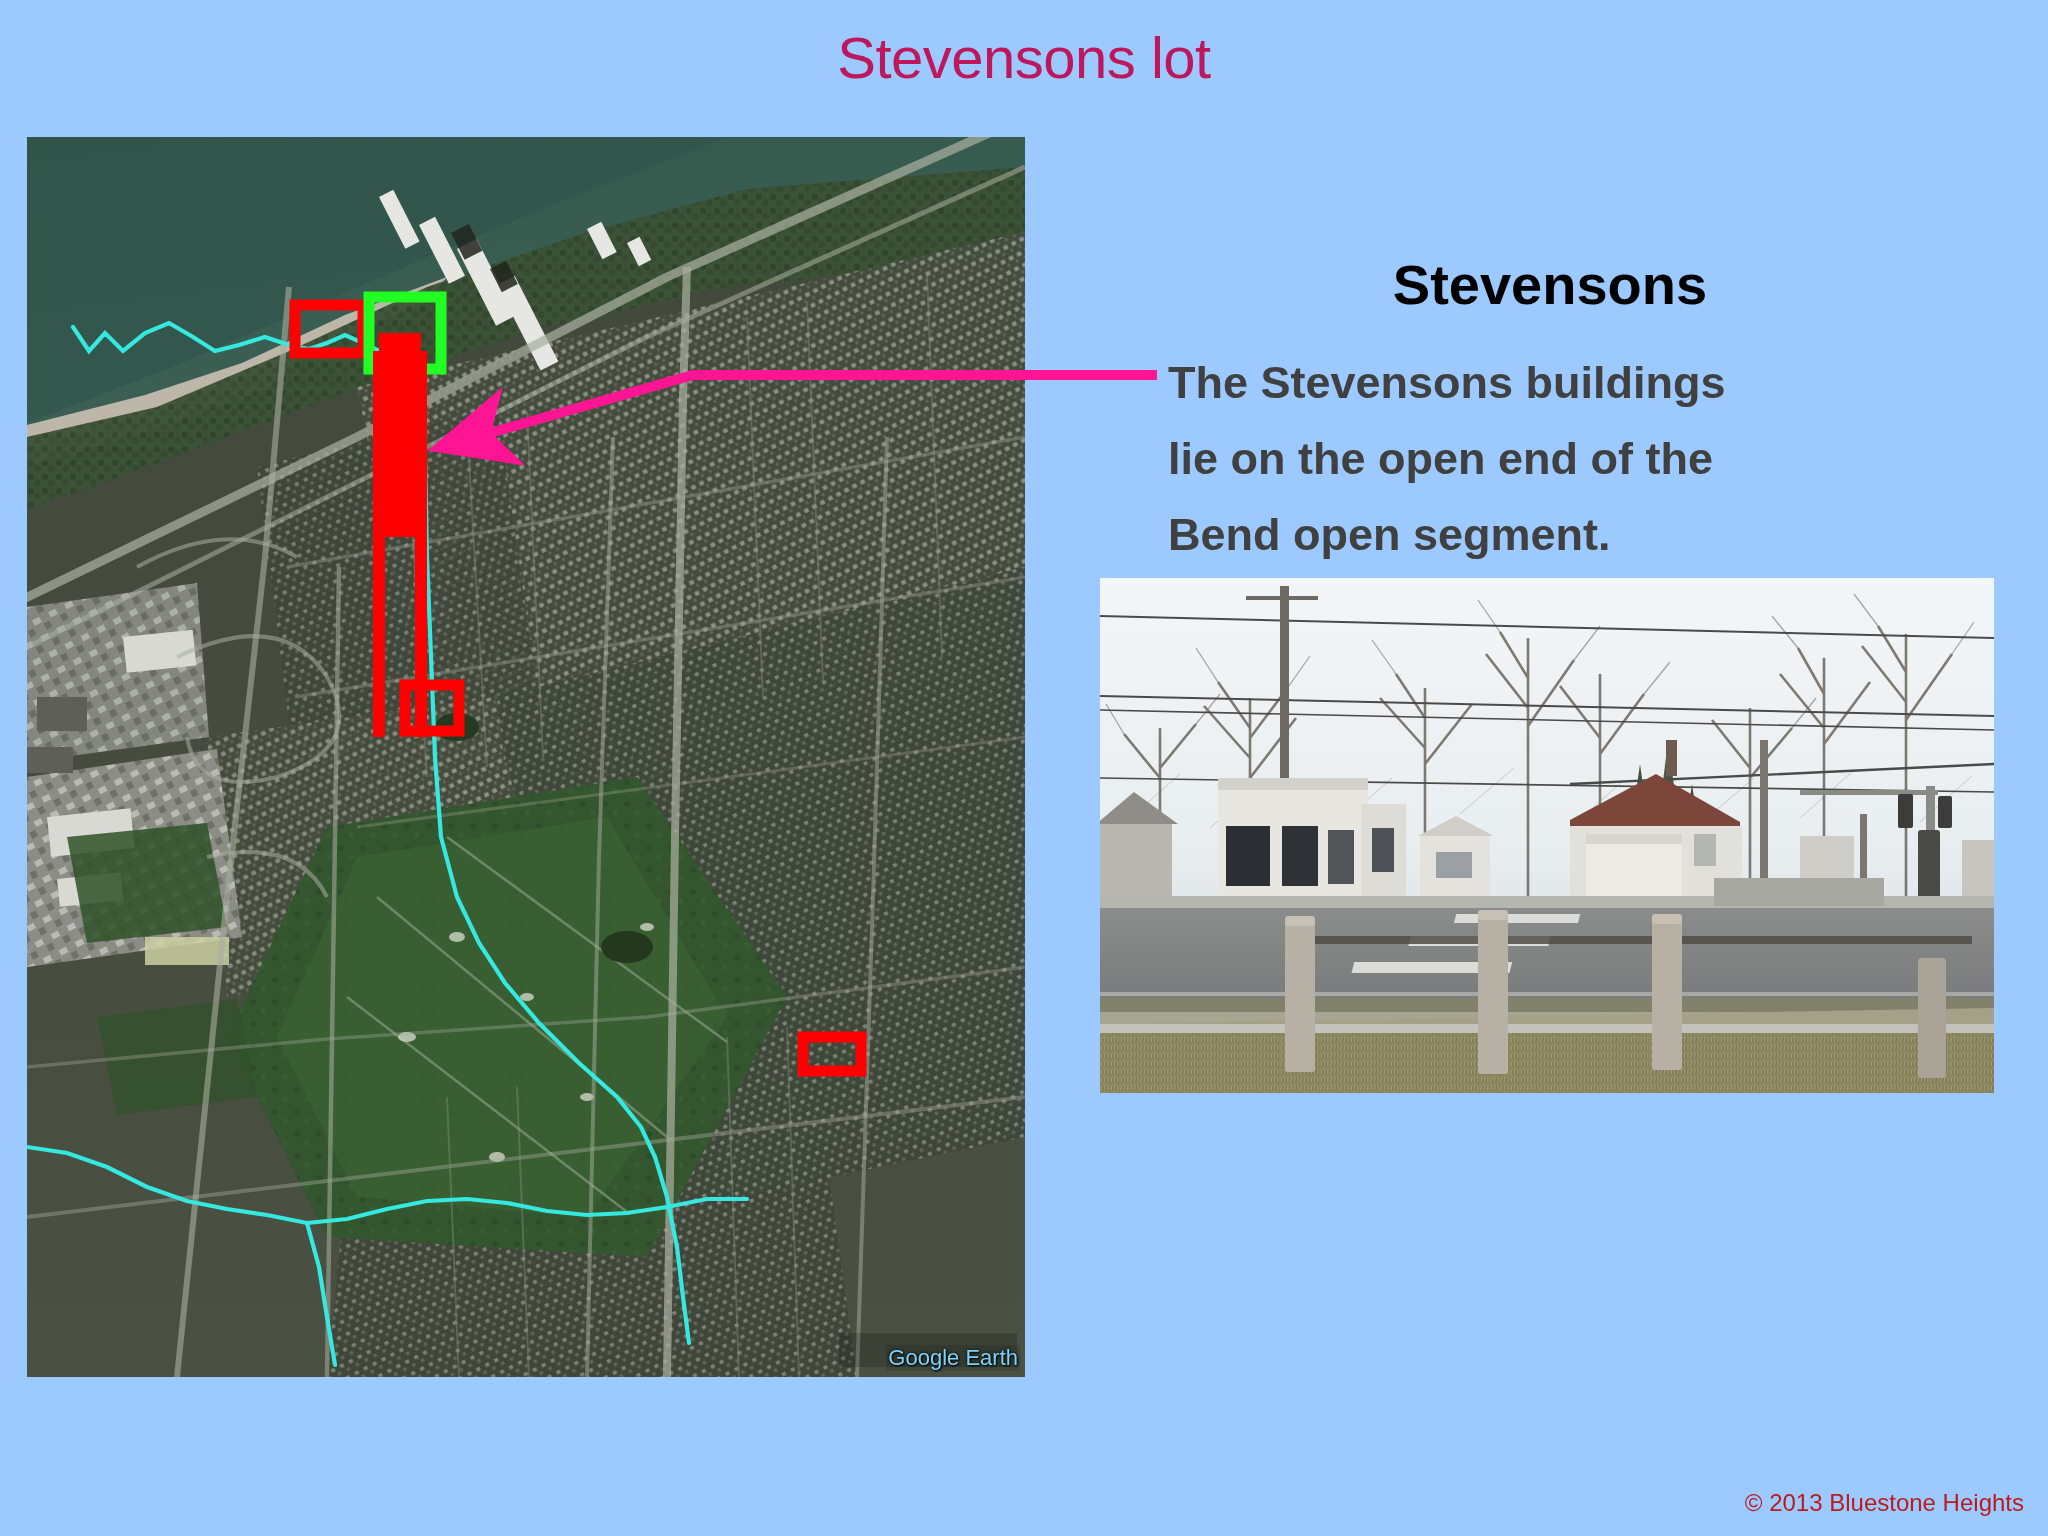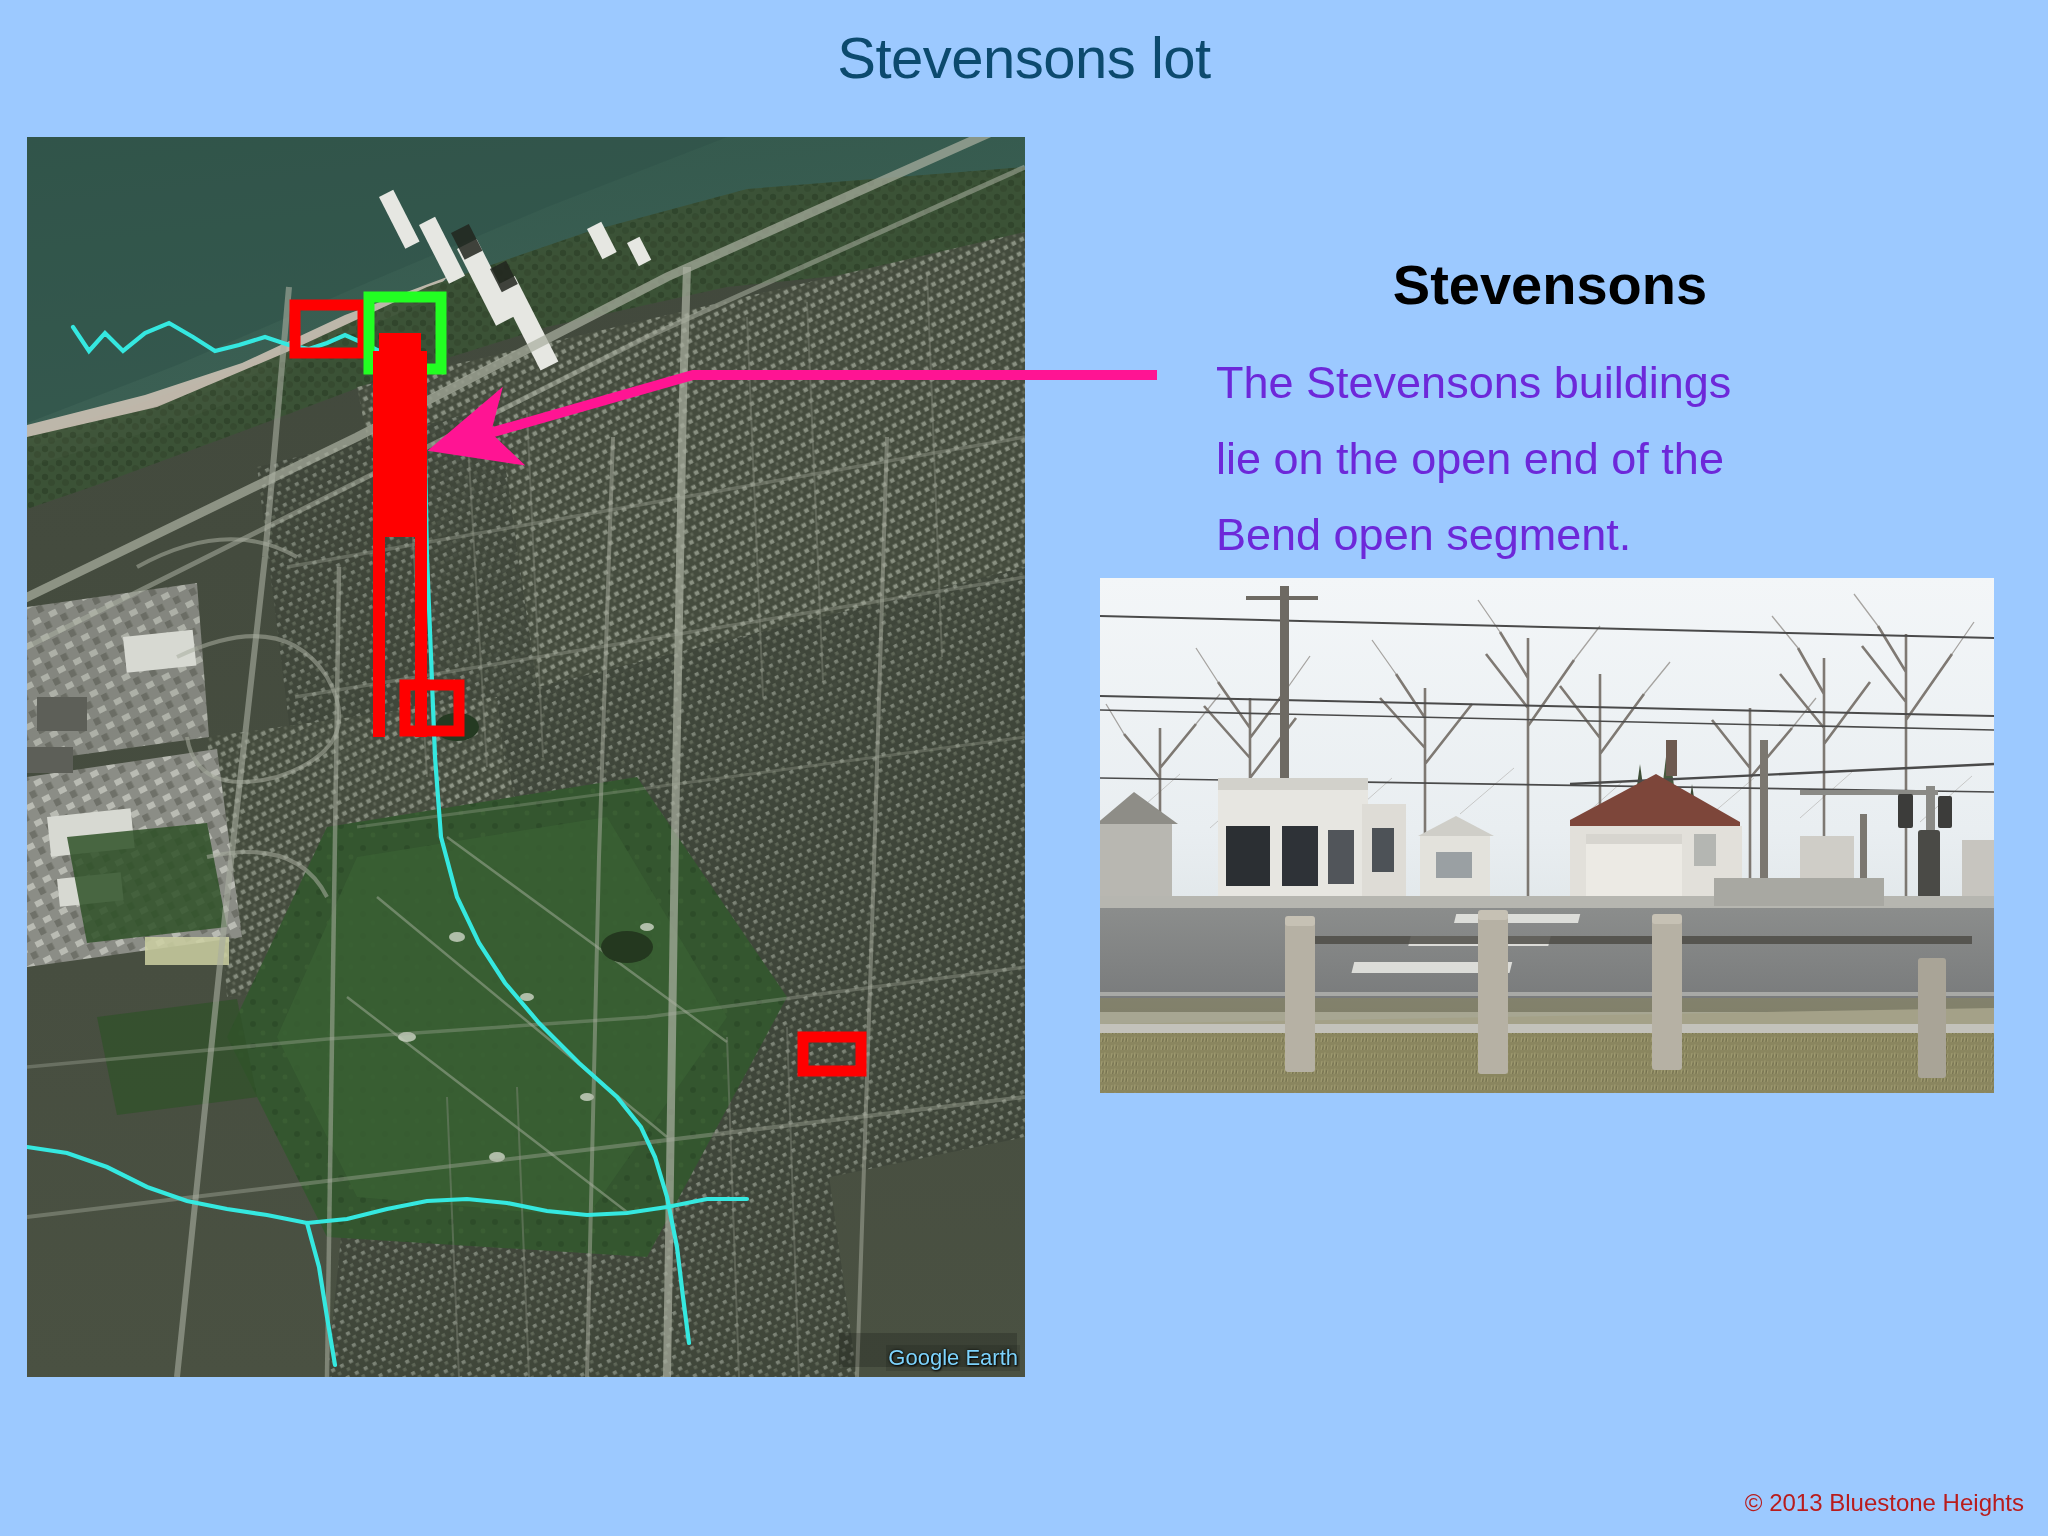--- a/index.html
+++ b/index.html
@@ -24,21 +24,21 @@
 
   
   #slide-title {
     position: absolute;
     left: 0;
     top: 22px;
     width: 2048px;
     text-align: center;
     font-size: 58px;
     line-height: 72px;
-    color: #0c4a6e;
+    color: #be185d;
     letter-spacing: -0.5px;
     font-weight: normal;
   }
 
   
   #map-figure {
     position: absolute;
     left: 27px;
     top: 137px;
     width: 998px;
@@ -68,27 +68,27 @@
     top: 258px;
     width: 900px;
     text-align: center;
     font-size: 56px;
     line-height: 54px;
     font-weight: bold;
     color: #000;
   }
   #caption-body {
     position: absolute;
-    left: 1216px;
+    left: 1168px;
     top: 345px;
     width: 820px;
     font-size: 45px;
     line-height: 76px;
-    color: #6d28d9;
-    font-weight: normal;
+    color: #404040;
+    font-weight: bold;
   }
   #caption-body p { margin: 0; }
 
   
   #photo-figure {
     position: absolute;
     left: 1100px;
     top: 578px;
     width: 894px;
     height: 515px;

